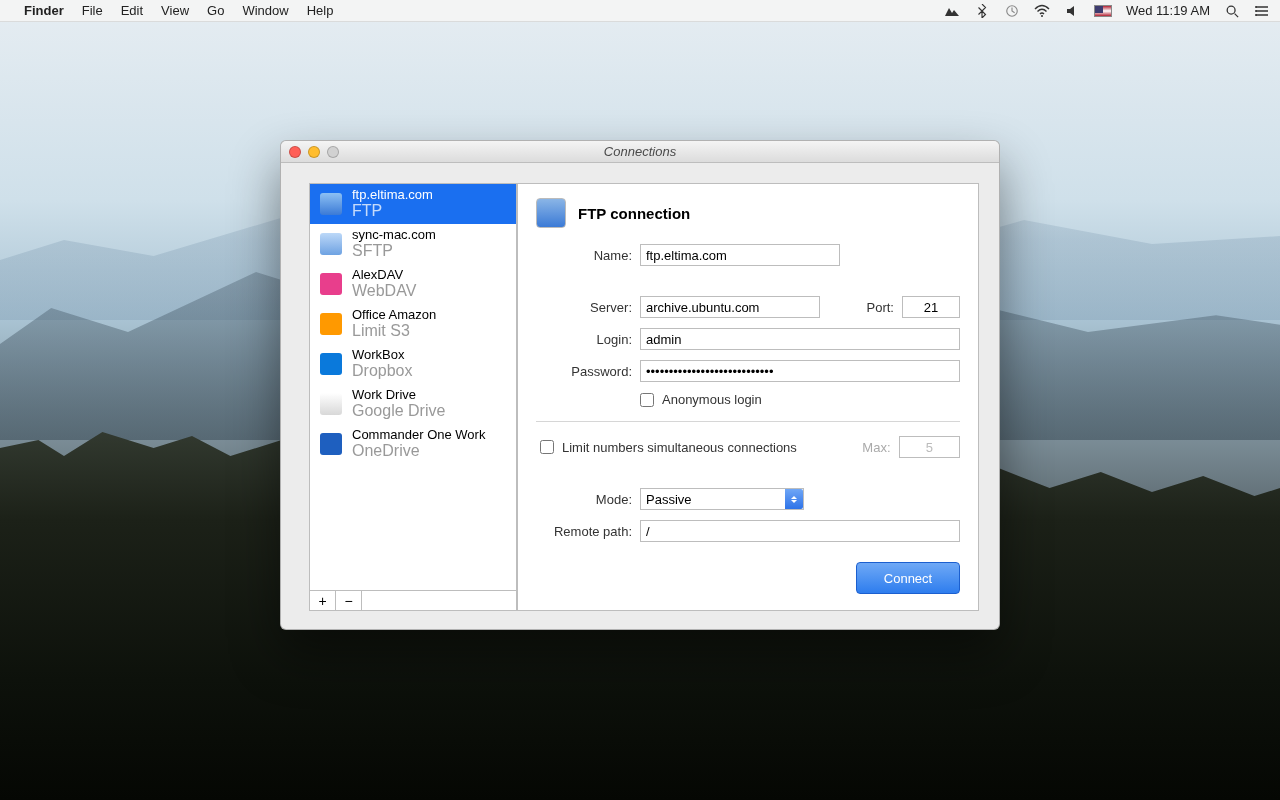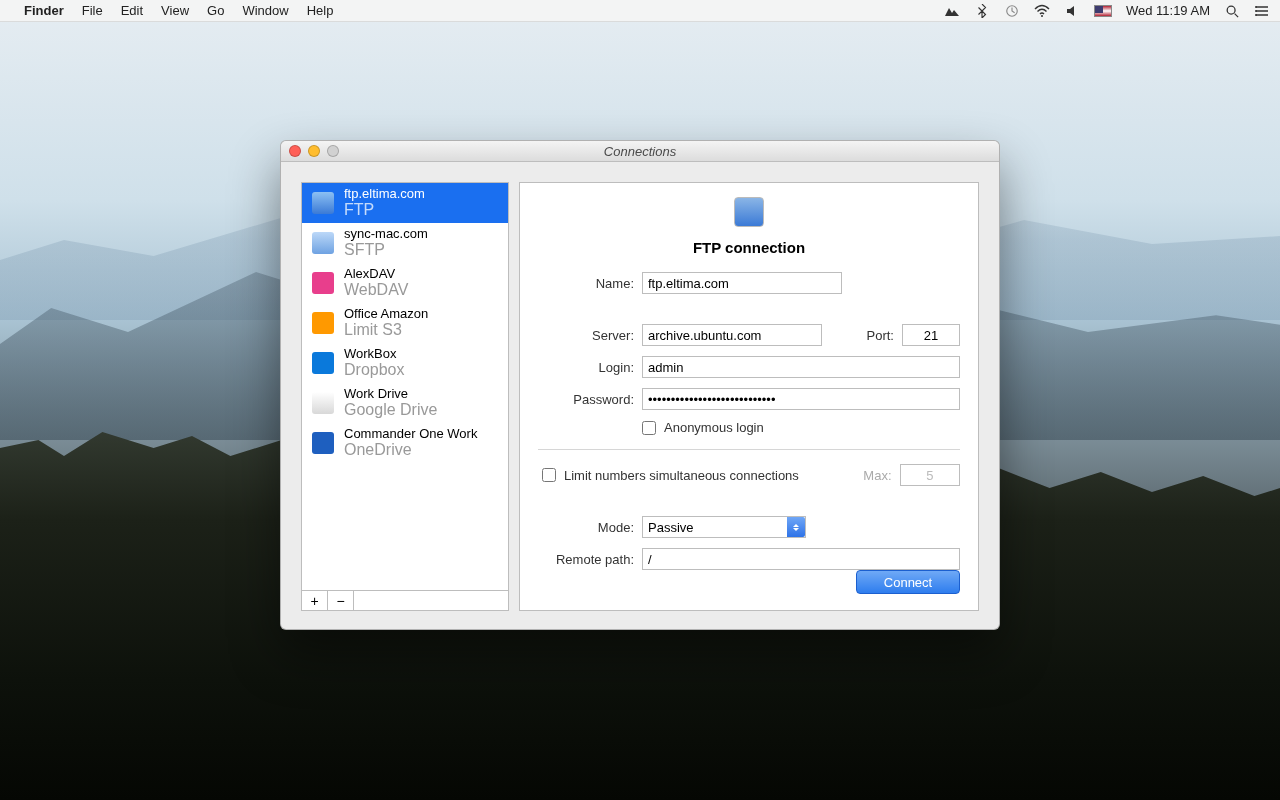--- a/index.html
+++ b/index.html
@@ -54,38 +54,38 @@
   display:flex; align-items:center; position:relative;
   background: linear-gradient(180deg,#f4f4f4,#dcdcdc);
   border-radius: 6px 6px 0 0;
   font-style: italic;
 }
 .traffic { position:absolute; left:8px; display:flex; gap:7px; }
 .traffic div { width:12px; height:12px; border-radius:50%; border:0.5px solid rgba(0,0,0,0.2); }
 .tl-close{background:#ff5f57;} .tl-min{background:#ffbd2e;} .tl-max{background:#d1d1d1;}
 .titlebar .title { flex:1; text-align:center; font-size:13px; color:#4a4a4a; }
 
-.win-body { flex:1; display:flex; padding:20px 20px 18px 20px; gap:10px; }
+.win-body { flex:1; display:flex; padding:20px 20px 18px 28px; }
 
 
 .sidebar { width:208px; display:flex; flex-direction:column; }
 .conn-list { flex:1; background:#fff; border:1px solid #bdbdbd; overflow:auto; }
 .conn-item { display:flex; align-items:center; height:40px; padding:0 10px; gap:10px; }
 .conn-item.selected { background:#1a6ff0; color:#fff; }
 .conn-item.selected .conn-sub { color: rgba(255,255,255,0.75); }
 .conn-icon { width:22px; height:22px; border-radius:3px; display:flex; align-items:center; justify-content:center; font-size:10px; font-weight:700; color:#fff; flex-shrink:0; }
 .conn-text { display:flex; flex-direction:column; line-height:1.1; }
 .conn-name { font-size:13px; }
 .conn-sub { font-size:16px; color:#999; }
 .sidebar-footer { height:20px; border:1px solid #bdbdbd; border-top:none; display:flex; background:#fff; }
 .sq-btn { width:26px; display:flex; align-items:center; justify-content:center; border-right:1px solid #bdbdbd; font-size:14px; cursor:pointer; }
 
 
 .detail { flex:1; background:#fff; border:1px solid #bdbdbd; padding:14px 18px 16px 18px; display:flex; flex-direction:column; }
-.detail-head { display:flex; align-items:center; gap:12px; margin-bottom:16px;flex-direction:column; }
+.detail-head { display:flex; align-items:center; gap:12px; margin-bottom:16px; }
 .detail-icon { width:30px; height:30px; border-radius:4px; background:linear-gradient(180deg,#8ab5e6,#3b7ad6); border:1px solid #bbb; }
 .detail h2 { font-size:15px; font-weight:700; }
 
 .form { display:flex; flex-direction:column; gap:10px; font-size:13px; color:#333; }
 .row { display:flex; align-items:center; gap:8px; }
 .row label { width:96px; text-align:right; color:#333; }
 .row input[type=text], .row input[type=password], .row select {
   flex:1; height:22px; border:1px solid #bdbdbd; padding:0 5px; font-size:13px; background:#fff;
 }
 .row .short { width:58px; flex:none; text-align:center; }
@@ -96,21 +96,21 @@
 .indent { padding-left:104px; }
 .max-row { color:#aaa; }
 .max-row input { color:#bbb; background:#f2f2f2; }
 select { appearance:none; -webkit-appearance:none; padding-right:22px; background:#fff; }
 .select-wrap { position:relative; display:flex; }
 .select-wrap .caret { position:absolute; right:1px; top:1px; bottom:1px; width:18px; background:linear-gradient(180deg,#6fa6f6,#2e73e8); border-radius:0 2px 2px 0; display:flex; flex-direction:column; align-items:center; justify-content:center; gap:1px; }
 .select-wrap .caret::before,.select-wrap .caret::after{content:"";border:3px solid transparent;}
 .select-wrap .caret::before{border-bottom-color:#fff;}
 .select-wrap .caret::after{border-top-color:#fff;}
 
-.connect { align-self:flex-end; margin-top:auto; width:104px; height:24px;
+.connect { align-self:flex-end; margin-top:auto; width:104px; height:32px;
   background:linear-gradient(180deg,#6fa9f6,#2e7dee); color:#fff; border:1px solid #1b5fcf;
   border-radius:4px; font-size:13px; cursor:pointer; }
 
 </style>
 </head>
 <body>
 
 <div class="desktop">
   <div class="mountains-far"></div>
   <div class="mountains-mid"></div>

